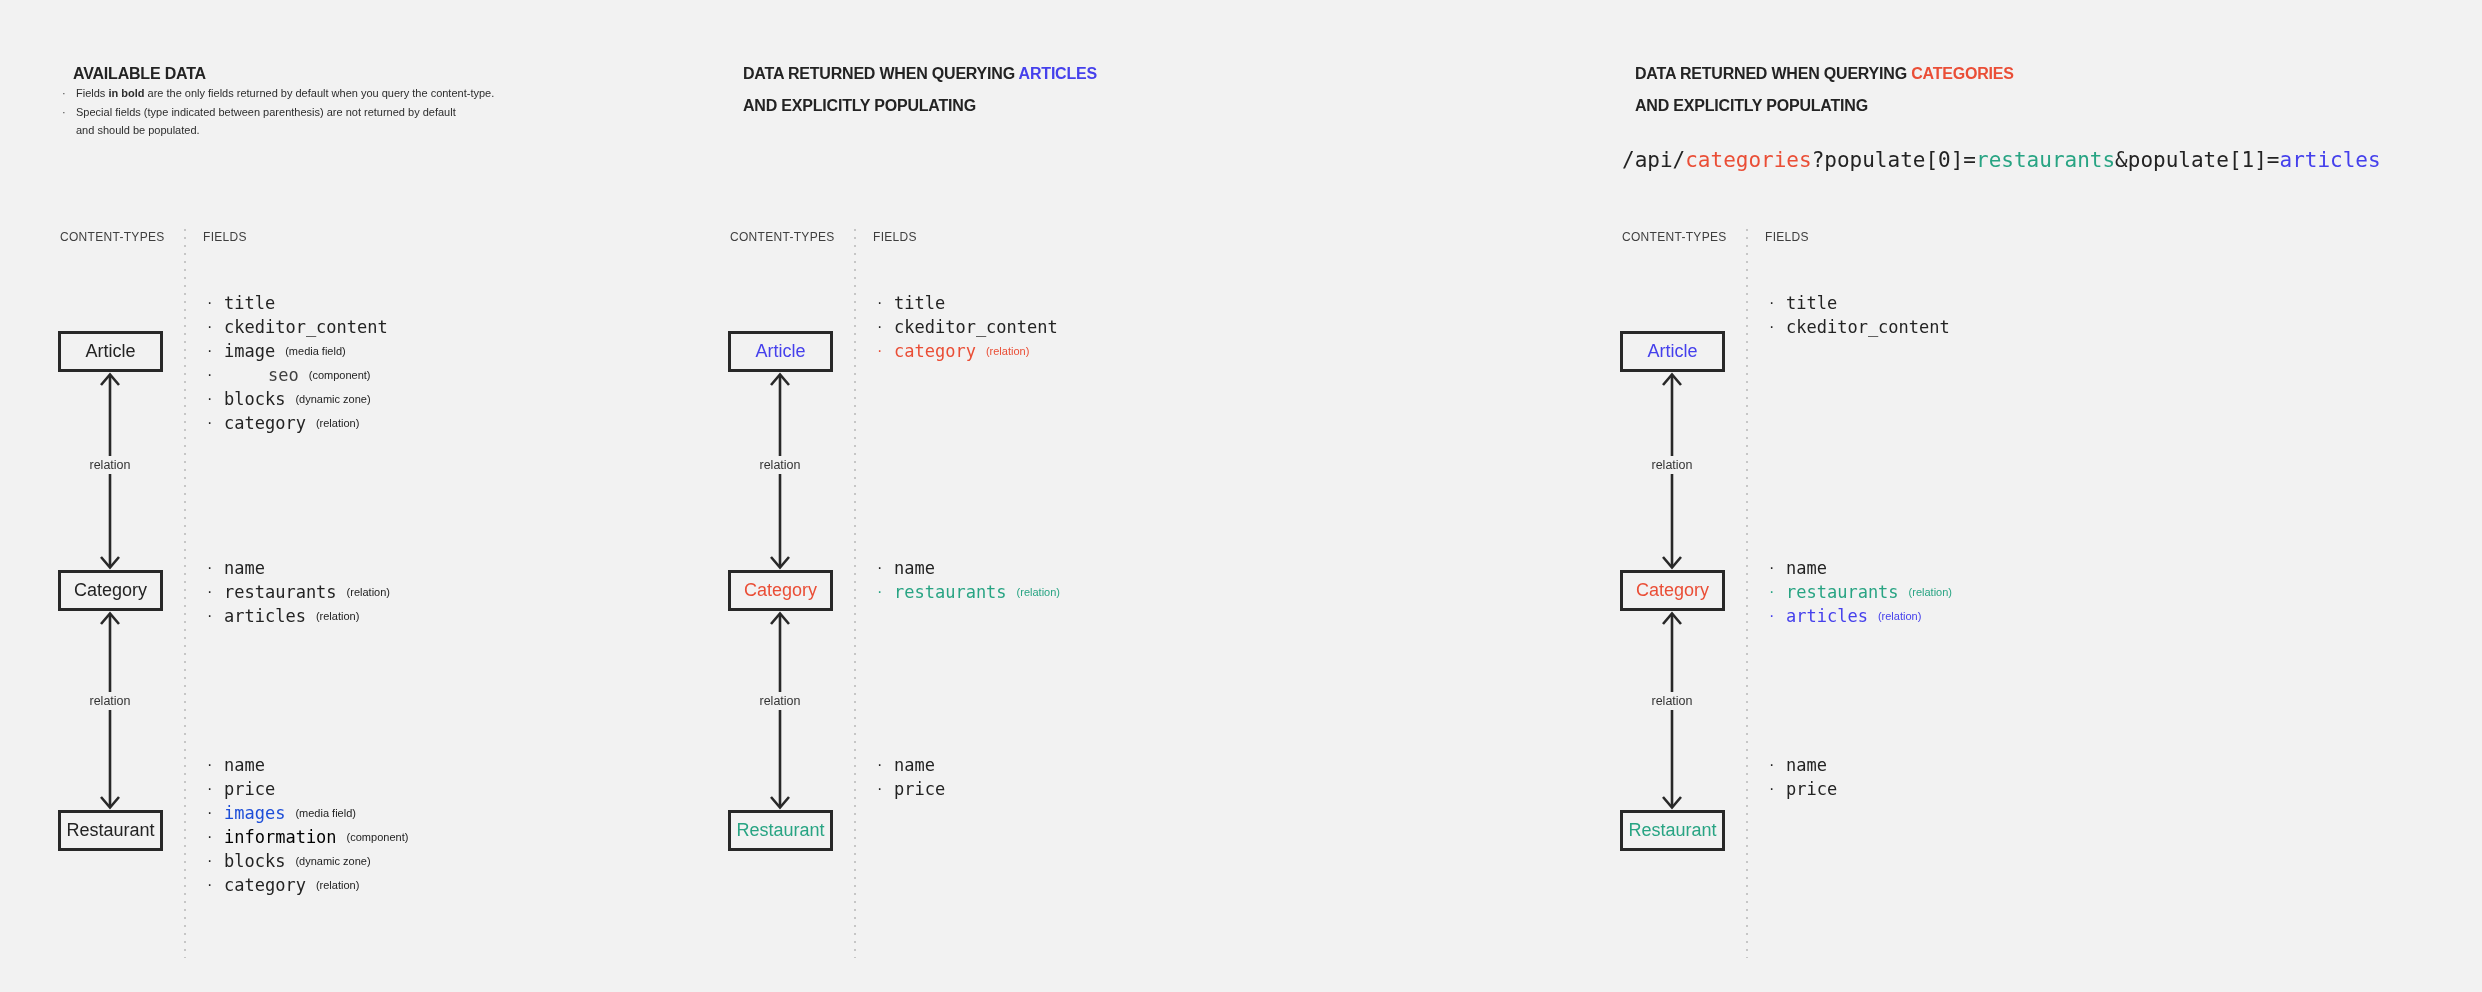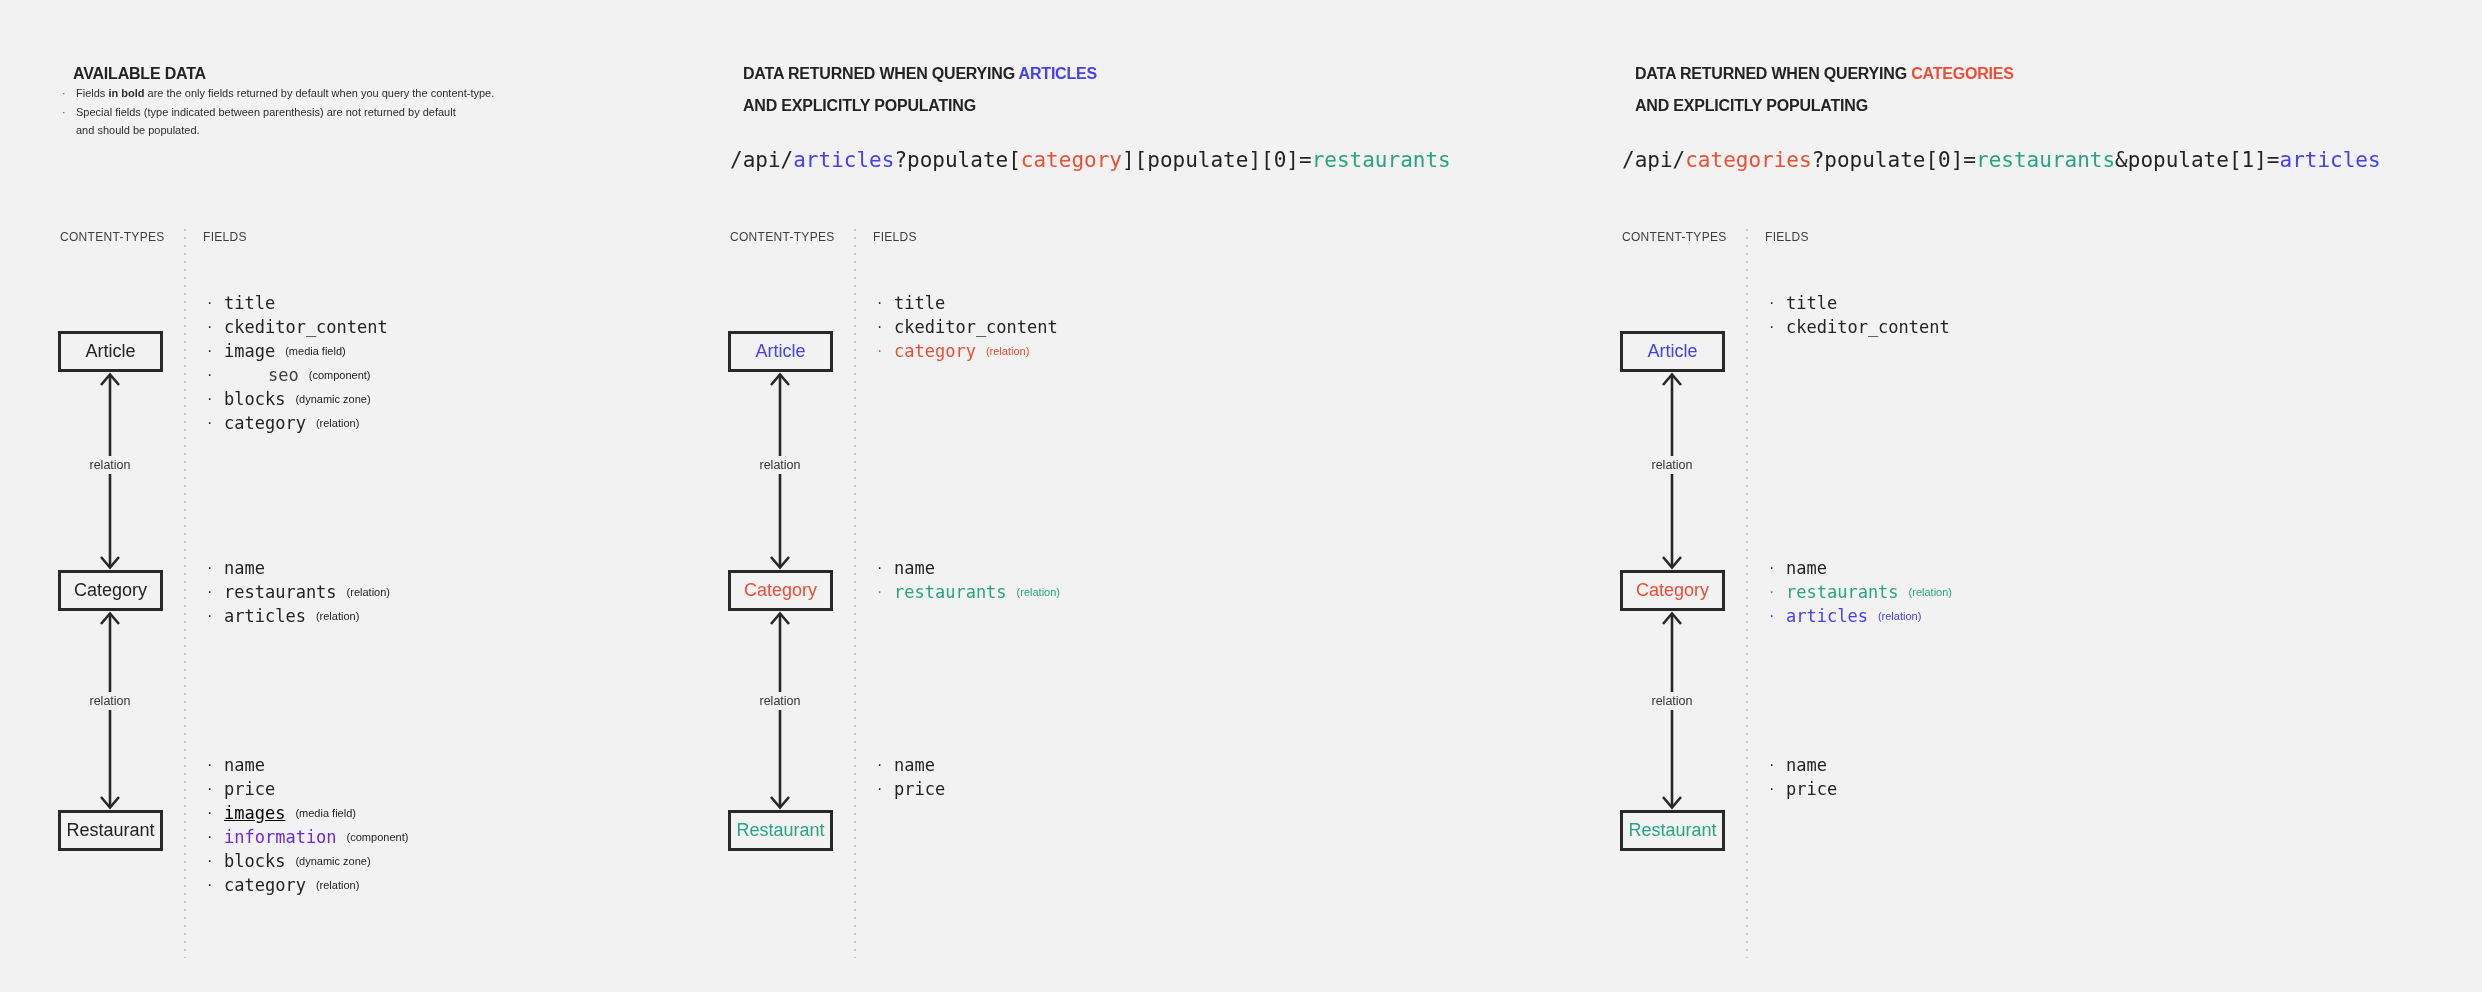--- a/index.html
+++ b/index.html
@@ -109,26 +109,26 @@
           <div class="field-row">
             <span class="fb" style="color: rgb(35, 35, 35);">·</span>
             <span class="fname b" style="color: rgb(35, 35, 35);">name</span>
           </div>
           <div class="field-row">
             <span class="fb" style="color: rgb(35, 35, 35);">·</span>
             <span class="fname b" style="color: rgb(35, 35, 35);">price</span>
           </div>
           <div class="field-row">
             <span class="fb" style="color: rgb(35, 35, 35);">·</span>
-            <span class="fname" style="color: #000000; text-decoration: underline;">images</span>
+            <span class="fname" style="color: #1d4ed8;">images</span>
             <span class="fnote" style="color: rgb(35, 35, 35);">(media field)</span>
           </div>
           <div class="field-row">
             <span class="fb" style="color: rgb(35, 35, 35);">·</span>
-            <span class="fname" style="color: #6d28d9;">information</span>
+            <span class="fname" style="color: #000000;">information</span>
             <span class="fnote" style="color: rgb(35, 35, 35);">(component)</span>
           </div>
           <div class="field-row">
             <span class="fb" style="color: rgb(35, 35, 35);">·</span>
             <span class="fname" style="color: rgb(35, 35, 35);">blocks</span>
             <span class="fnote" style="color: rgb(35, 35, 35);">(dynamic zone)</span>
           </div>
           <div class="field-row">
             <span class="fb" style="color: rgb(35, 35, 35);">·</span>
             <span class="fname" style="color: rgb(35, 35, 35);">category</span>
@@ -148,21 +148,20 @@
         </svg>
         <div class="rel-label" style="left: 54px; top: 701px;">relation</div>
       </div>
   </section>
     <section class="panel" style="left: 726px;">
     <h2 class="title">
         <div><span class="seg" style="color: rgb(35, 35, 35);">DATA RETURNED WHEN QUERYING </span><span class="seg" style="color: rgb(69, 64, 236);">ARTICLES</span></div>
         <div><span class="seg" style="color: rgb(35, 35, 35);">AND EXPLICITLY POPULATING</span></div>
       </h2>
 
-    <div class="code"><span style="color: rgb(35, 35, 35);">/api/</span><span style="color: rgb(69, 64, 236);">articles</span><span style="color: rgb(35, 35, 35);">?populate[</span><span style="color: rgb(234, 78, 54);">category</span><span style="color: rgb(35, 35, 35);">][populate][0]=</span><span style="color: rgb(40, 164, 131);">restaurants</span></div>
     <div class="col-label ct">CONTENT-TYPES</div>
     <div class="col-label f">FIELDS</div>
     <div class="divider"></div>
     <div class="nodes">
         <div class="node-box" style="top: 331px; color: rgb(69, 64, 236);">Article</div>
         <div class="fields" style="top: 291px;">
           <div class="field-row">
             <span class="fb" style="color: rgb(35, 35, 35);">·</span>
             <span class="fname b" style="color: rgb(35, 35, 35);">title</span>
           </div>

